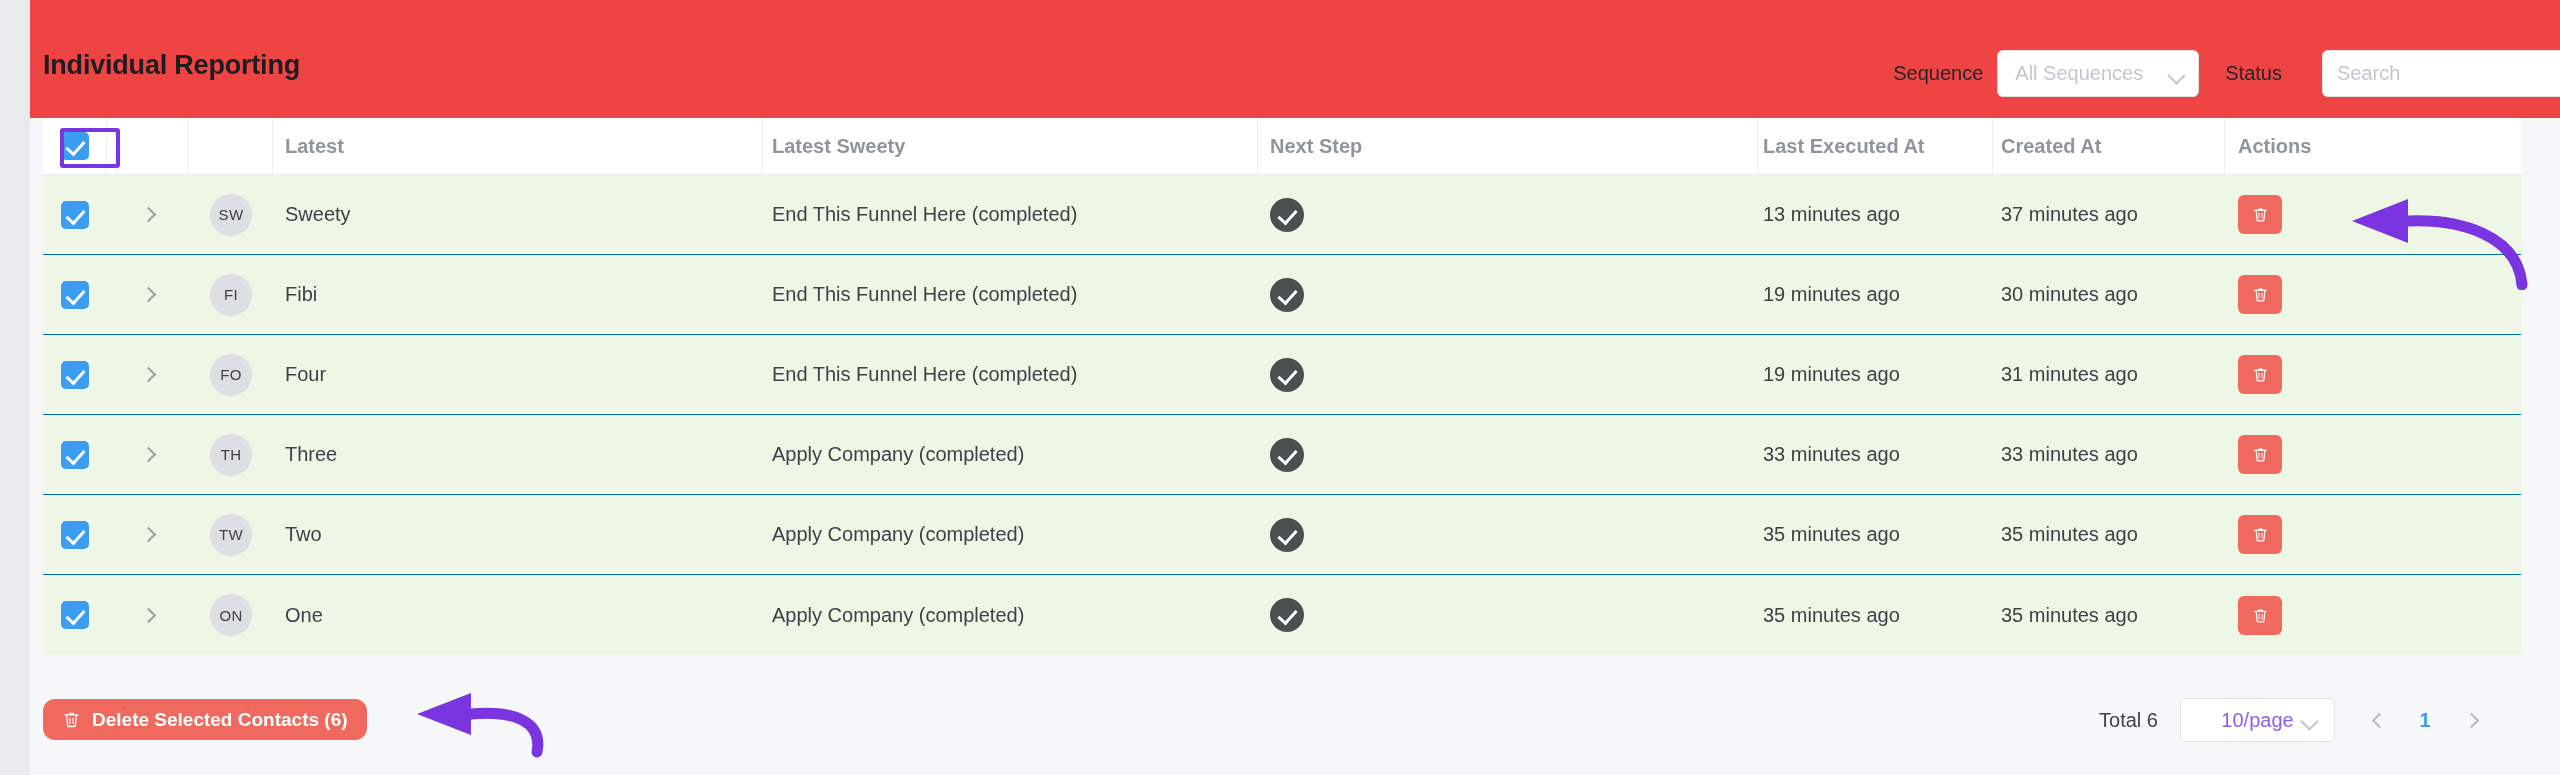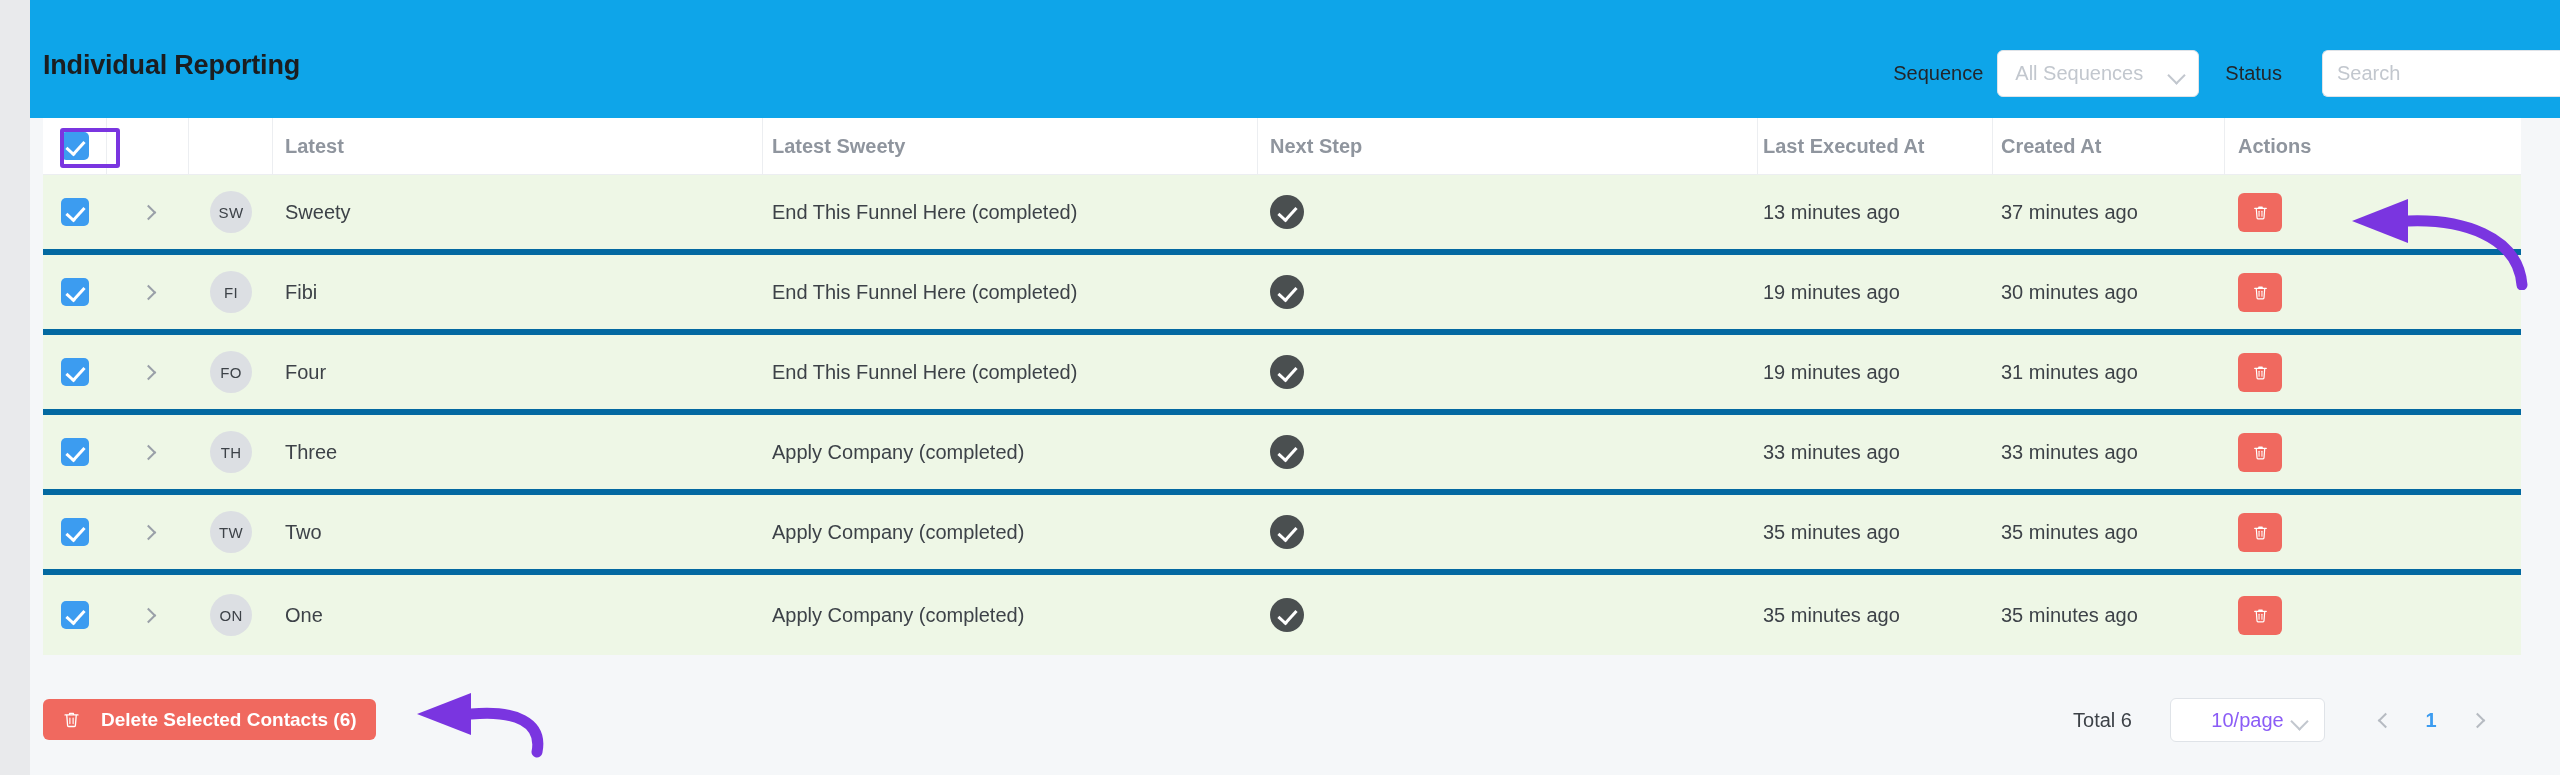--- a/index.html
+++ b/index.html
@@ -27,21 +27,21 @@
     background: #f5f7f9;
   }
 
   
   .card-header {
     position: absolute;
     left: 0;
     top: 0;
     width: 2530px;
     height: 118px;
-    background: #0ea5e9;
+    background: #ef4444;
   }
 
   .page-title {
     position: absolute;
     left: 13px;
     top: 50px;
     font-size: 27px;
     font-weight: bold;
     color: #1b1d20;
     letter-spacing: -0.2px;
@@ -144,21 +144,21 @@
     font-size: 20px;
     font-weight: bold;
     color: #8f959e;
     border-right: 1px solid #eceef1;
   }
   .t-head .cell:last-child { border-right: none; }
 
   .t-body-row {
     height: 80px;
     background: #eef7e6;
-    border-bottom: 6px solid #0369a1;
+    border-bottom: 1px solid #0369a1;
   }
   .t-body-row:last-child { border-bottom: none; }
   .t-body-row .cell {
     height: 80px;
     display: flex;
     align-items: center;
     font-size: 20px;
     color: #3d4248;
   }
 
@@ -274,39 +274,39 @@
     height: 70px;
   }
 
   .delete-selected-btn {
     position: absolute;
     left: 0;
     top: 9px;
     height: 41px;
     background: #f0695f;
     border: none;
-    border-radius: 6px;
+    border-radius: 12px;
     color: #ffffff;
     font-family: "Liberation Sans", sans-serif;
     font-size: 19px;
     font-weight: bold;
     cursor: pointer;
     display: flex;
     align-items: center;
-    gap: 20px;
+    gap: 11px;
     padding: 0 19px;
   }
 
   .pagination {
     position: absolute;
-    right: 21px;
+    right: 27px;
     top: 8px;
     display: flex;
     align-items: center;
-    gap: 16px;
+    gap: 0;
   }
   .total-label {
     font-size: 20px;
     color: #3d4248;
     margin-right: 22px;
     white-space: nowrap;
   }
   .page-size {
     position: relative;
     width: 155px;

